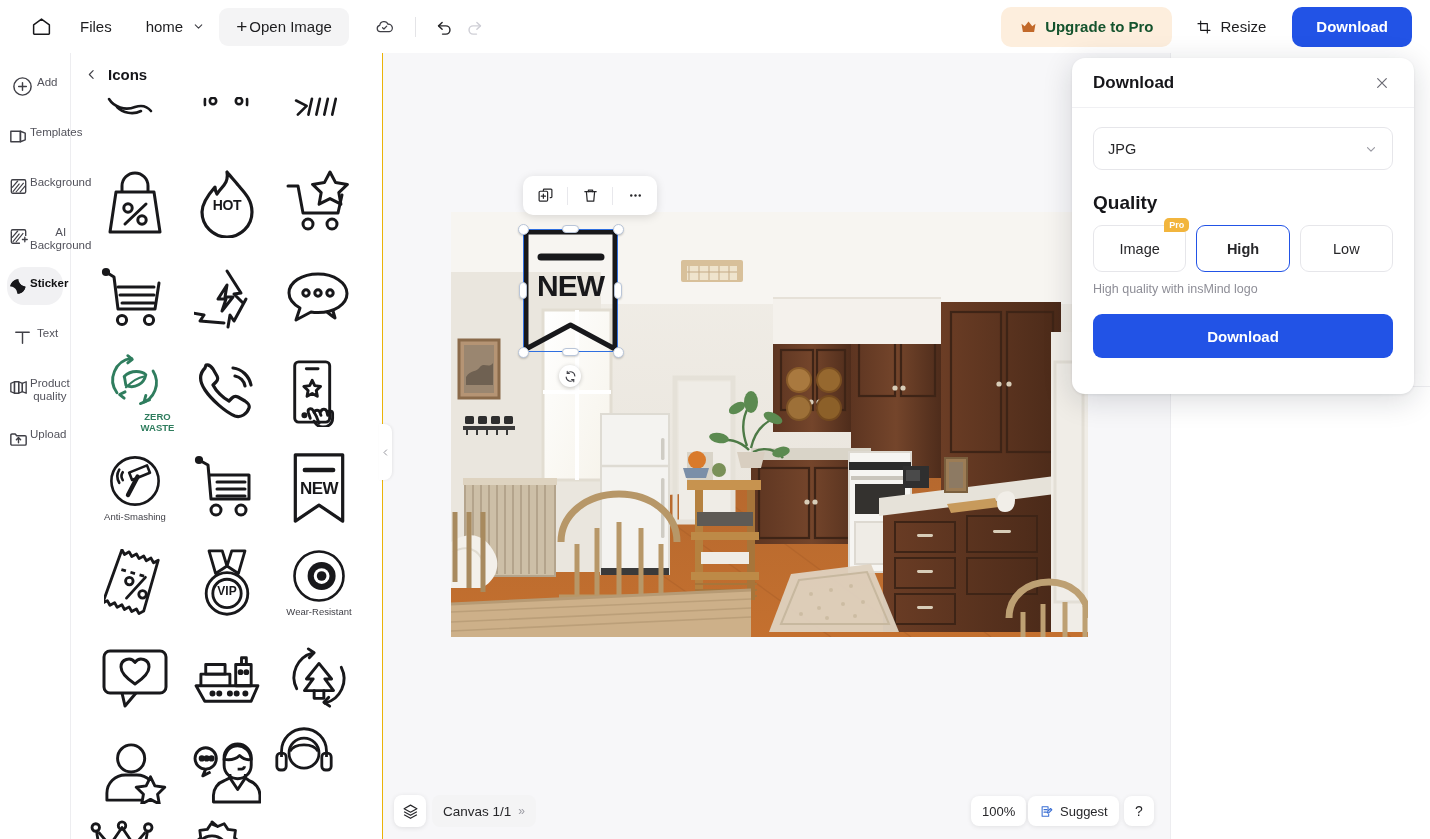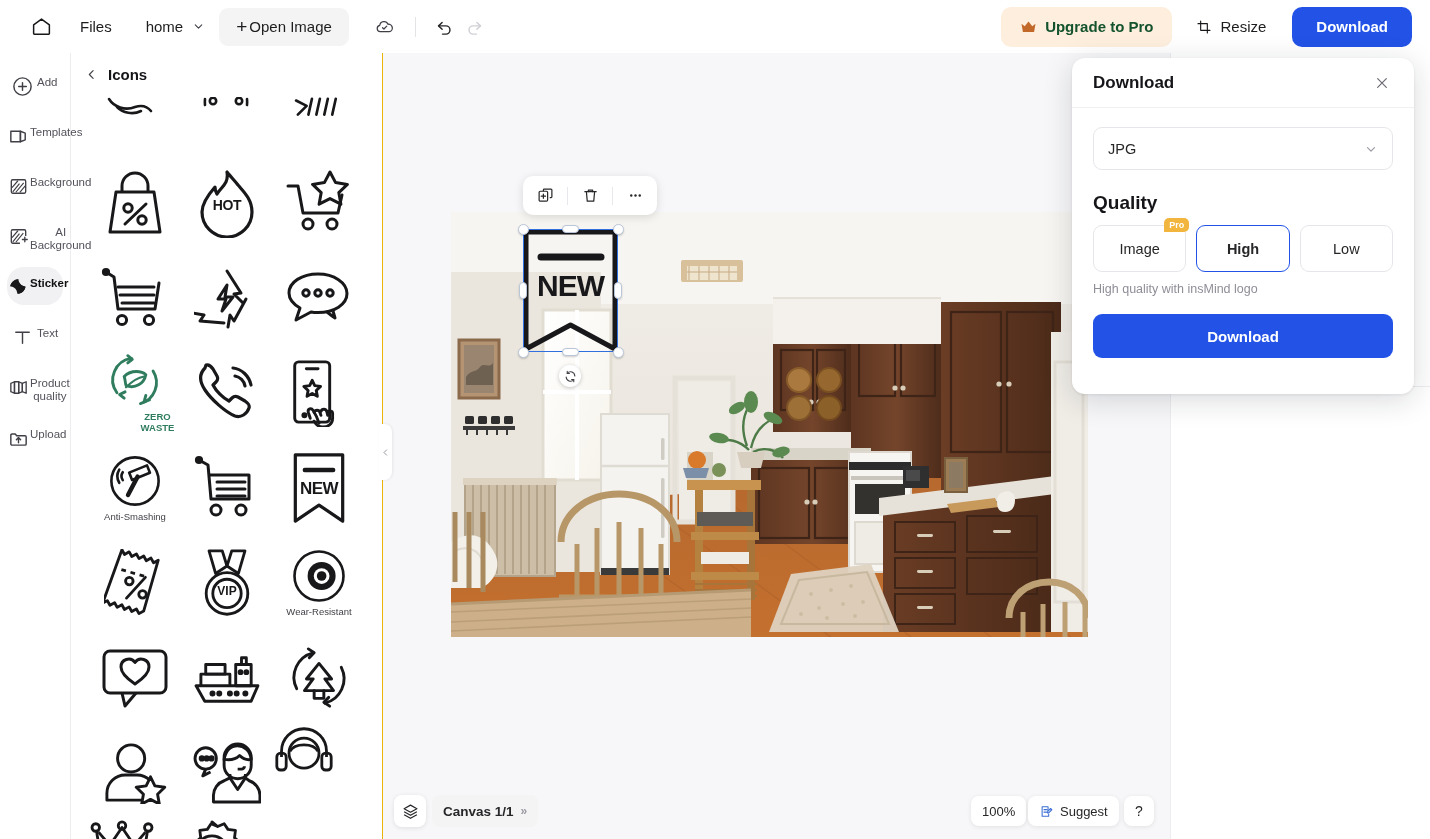--- a/index.html
+++ b/index.html
@@ -130,21 +130,21 @@
 
   
   .bb-layers {
     position: absolute; left: 394px; top: 795px; width: 32px; height: 32px;
     background: #ffffff; border-radius: 8px; box-shadow: 0 1px 5px rgba(0,0,0,.10);
     display:flex; align-items:center; justify-content:center; cursor:pointer; z-index: 28;
   }
   .bb-canvas {
     position: absolute; left: 432px; top: 795px; height: 32px; padding: 0 11px;
     background: #f4f4f5; border-radius: 8px; display:flex; align-items:center; gap: 7px;
-    font-size: 13.5px; color: #27272a; cursor:pointer; z-index: 28; font-weight: bold;
+    font-size: 13.5px; color: #27272a; cursor:pointer; z-index: 28;
   }
   .bb-canvas .arrows { color: #9b9ba3; font-size: 12px; }
   .bb-zoom {
     position: absolute; left: 971px; top: 796px; height: 30px; padding: 0 11px;
     background: #ffffff; border-radius: 8px; box-shadow: 0 1px 5px rgba(0,0,0,.09);
     display:flex; align-items:center; font-size: 13px; color: #27272a; cursor:pointer; z-index: 28;
   }
   .bb-suggest {
     position: absolute; left: 1028px; top: 796px; height: 30px; padding: 0 11px;
     background: #ffffff; border-radius: 8px; box-shadow: 0 1px 5px rgba(0,0,0,.09);

